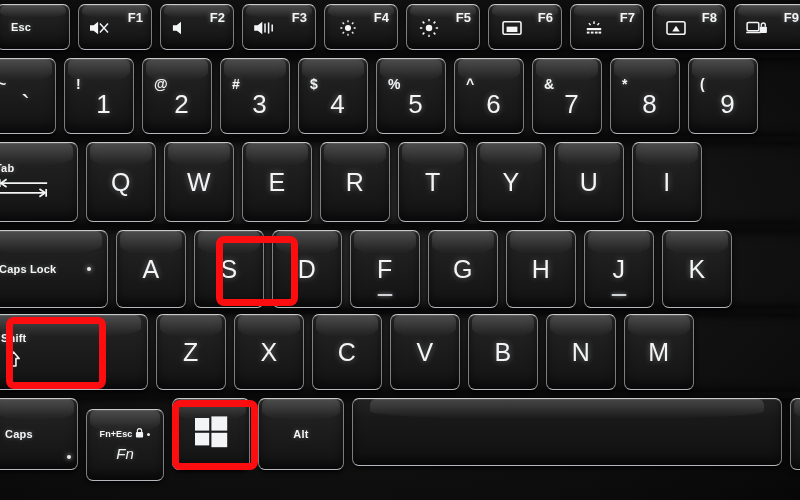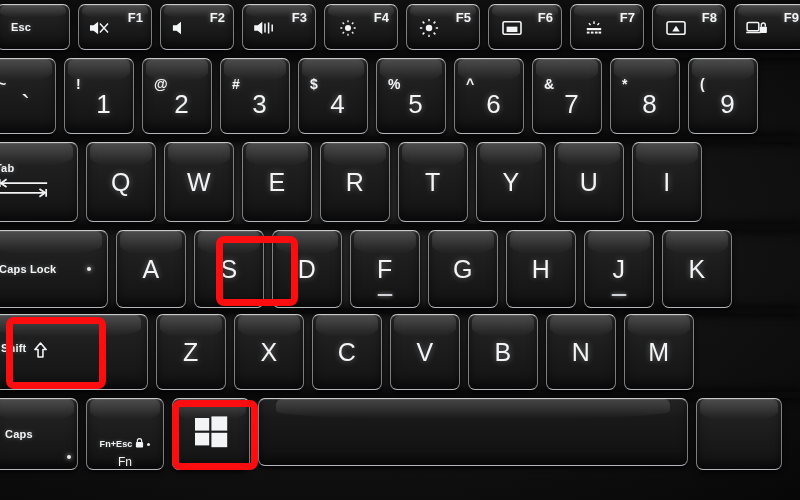--- a/index.html
+++ b/index.html
@@ -70,29 +70,29 @@
        width:4px;height:4px;border-radius:50%;background:#e8ebee;
        box-shadow:0 0 5px rgba(255,255,255,.8);}
   .dot-ctrl{position:absolute;right:6px;bottom:10px;width:4px;height:4px;
        border-radius:50%;background:#e8ebee;box-shadow:0 0 5px rgba(255,255,255,.75);}
 
   
   .hl{position:absolute;border:7px solid #fb0d10;border-radius:8px;
       box-sizing:border-box;pointer-events:none;z-index:40;}
 
   
-  .fnkey{flex-direction:column;justify-content:flex-end;padding-top:0;}
+  .fnkey{flex-direction:column;justify-content:center;padding-top:0;margin-top:11px;}
   .fn-top{font-size:9px;font-weight:700;letter-spacing:.1px;display:flex;
           align-items:center;gap:3px;text-shadow:0 0 4px rgba(255,255,255,.3);}
-  .fn-bot{font-size:12px;margin-top:5px;text-shadow:0 0 5px rgba(255,255,255,.35);}
+  .fn-bot{font-size:15px;margin-top:5px;text-shadow:0 0 5px rgba(255,255,255,.35);font-style:italic;}
   .fn-dot{width:3px;height:3px;background:#e8ebee;border-radius:50%;display:inline-block;}
 
   .space{background:linear-gradient(180deg,#242424 0%,#191919 30%,#101010 100%);}
 
-  .shift-wrap{display:flex;gap:7px;}
+  .shift-wrap{display:flex;align-items:center;gap:7px;flex-direction:column;}
 </style>
 </head>
 <body>
 
 <div id="kb">
 
   <div class="deck" style="top:52px;height:6px;"></div>
   <div class="deck" style="top:136px;height:6px;"></div>
   <div class="deck" style="top:224px;height:6px;"></div>
   <div class="deck" style="top:308px;height:6px;"></div>
@@ -390,20 +390,23 @@
       <span>
         <svg width="34" height="32" viewBox="0 0 34 32">
           <rect x="1" y="2" width="14.2" height="12.6" fill="#f2f4f6"></rect>
           <rect x="17.4" y="0.4" width="15.8" height="14.2" fill="#f2f4f6"></rect>
           <rect x="1" y="16.8" width="14.2" height="12.6" fill="#f2f4f6"></rect>
           <rect x="17.4" y="16.8" width="15.8" height="14.4" fill="#f2f4f6"></rect>
         </svg>
       </span>
     </div>
 
+    <div class="key" style="width:86px;height:72px;">
+      <span class="cap-sm">Alt</span>
+    </div>
 
     <div class="key space" style="width:430px;height:68px;">
       <span></span>
     </div>
 
     <div class="key" style="width:86px;height:72px;"></div>
   </div>
 
   <div class="hl" style="left:216px;top:236px;width:82px;height:70px;"></div>
   <div class="hl" style="left:6px;top:317px;width:100px;height:72px;"></div>

